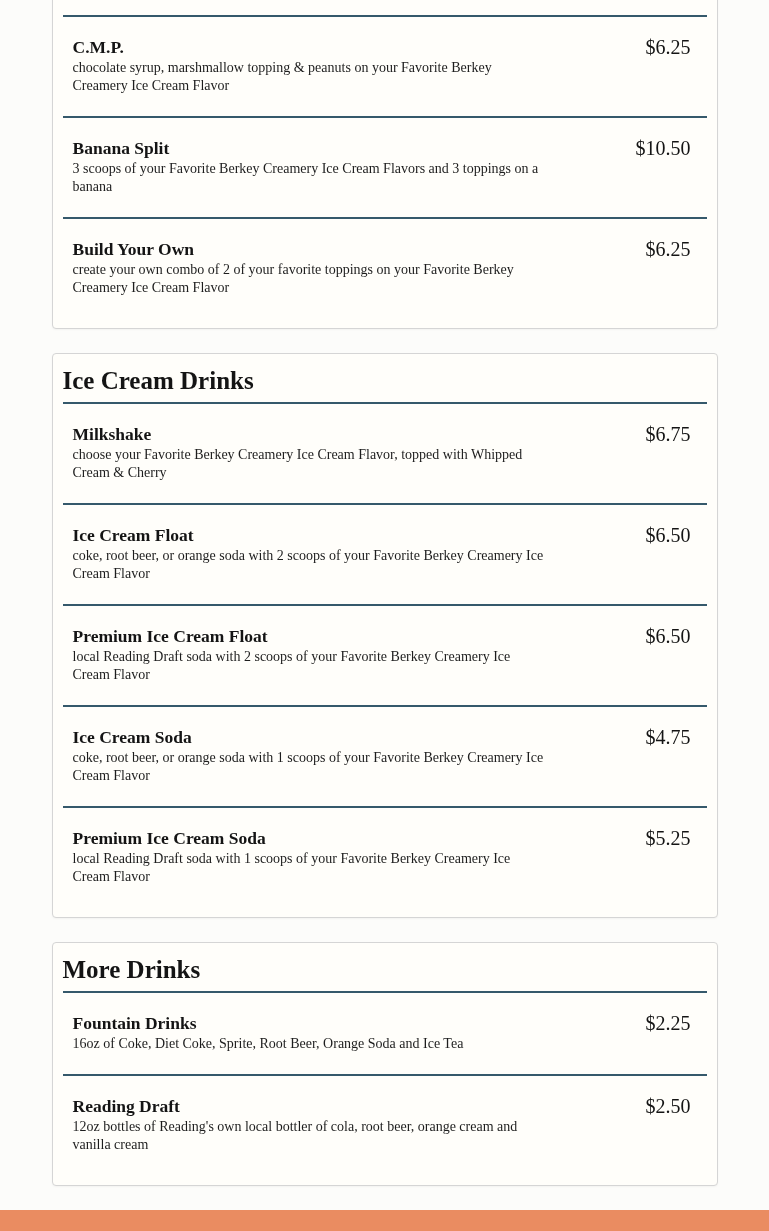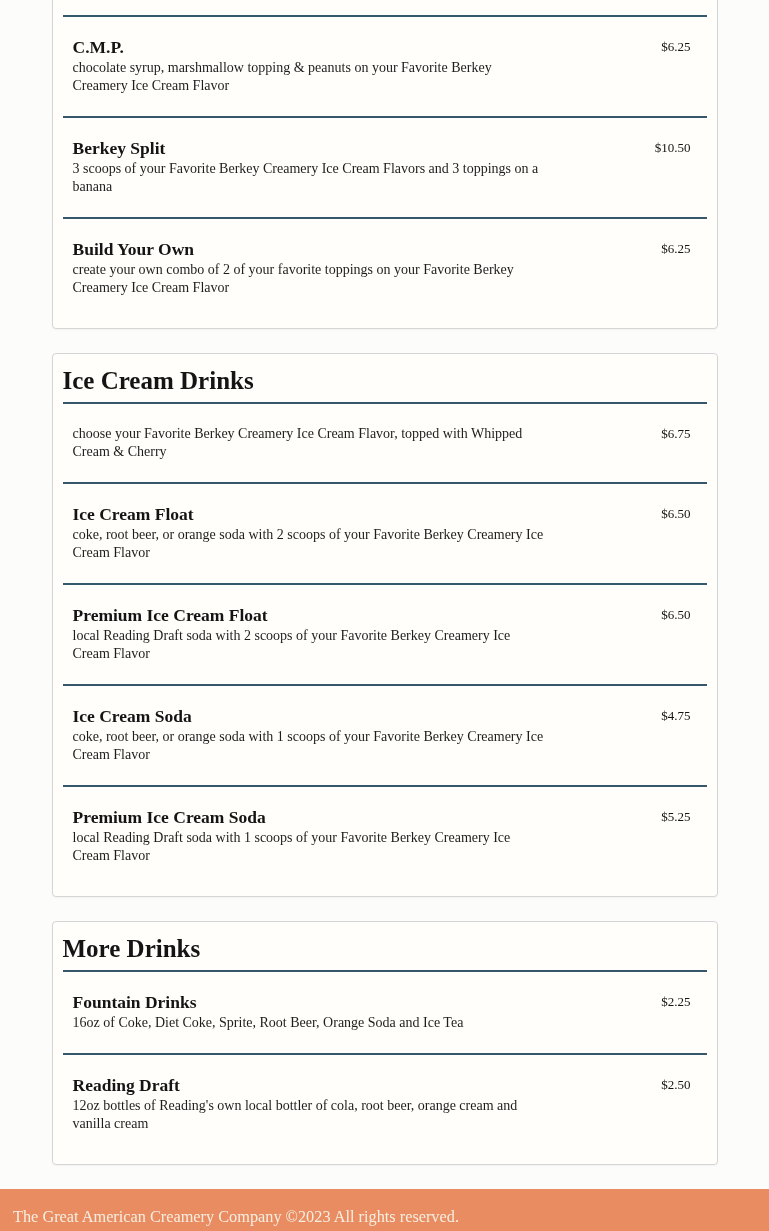--- a/index.html
+++ b/index.html
@@ -68,21 +68,21 @@
     color:var(--title-color);
   }
   .item-desc{
     margin:0;
     font-size:14px;
     line-height:18px;
     color:var(--text-color);
   }
   .item-price{
     margin-left:auto;
-    font-size:13px;
+    font-size:20px;
     line-height:18px;
     color:var(--title-color);
     white-space:nowrap;
   }
   .footer{
     margin-top:12px;
     background:var(--footer-bg);
     color:var(--footer-text-color);
     padding:18px 13px 40px;
   }
@@ -103,41 +103,42 @@
   <li class="item">
     <div class="item-main">
       <p class="item-name">C.M.P.</p>
       <p class="item-desc">chocolate syrup, marshmallow topping &amp; peanuts on your Favorite Berkey Creamery Ice Cream Flavor</p>
     </div>
     <div class="item-price">$6.25</div>
   </li>
 
   <li class="item">
     <div class="item-main">
-      <p class="item-name">Berkey Split</p>
+      <p class="item-name">Banana Split</p>
       <p class="item-desc">3 scoops of your Favorite Berkey Creamery Ice Cream Flavors and 3 toppings on a banana</p>
     </div>
     <div class="item-price">$10.50</div>
   </li>
 
   <li class="item">
     <div class="item-main">
       <p class="item-name">Build Your Own</p>
       <p class="item-desc">create your own combo of 2 of your favorite toppings on your Favorite Berkey Creamery Ice Cream Flavor</p>
     </div>
     <div class="item-price">$6.25</div>
   </li>
 </ul>
   </section>
 
   <section class="card">
     <h2 class="section-title">Ice Cream Drinks</h2>
     <ul class="items">
   <li class="item">
     <div class="item-main">
+      <p class="item-name">Milkshake</p>
       <p class="item-desc">choose your Favorite Berkey Creamery Ice Cream Flavor, topped with Whipped Cream &amp; Cherry</p>
     </div>
     <div class="item-price">$6.75</div>
   </li>
 
   <li class="item">
     <div class="item-main">
       <p class="item-name">Ice Cream Float</p>
       <p class="item-desc">coke, root beer, or orange soda with 2 scoops of your Favorite Berkey Creamery Ice Cream Flavor</p>
     </div>

